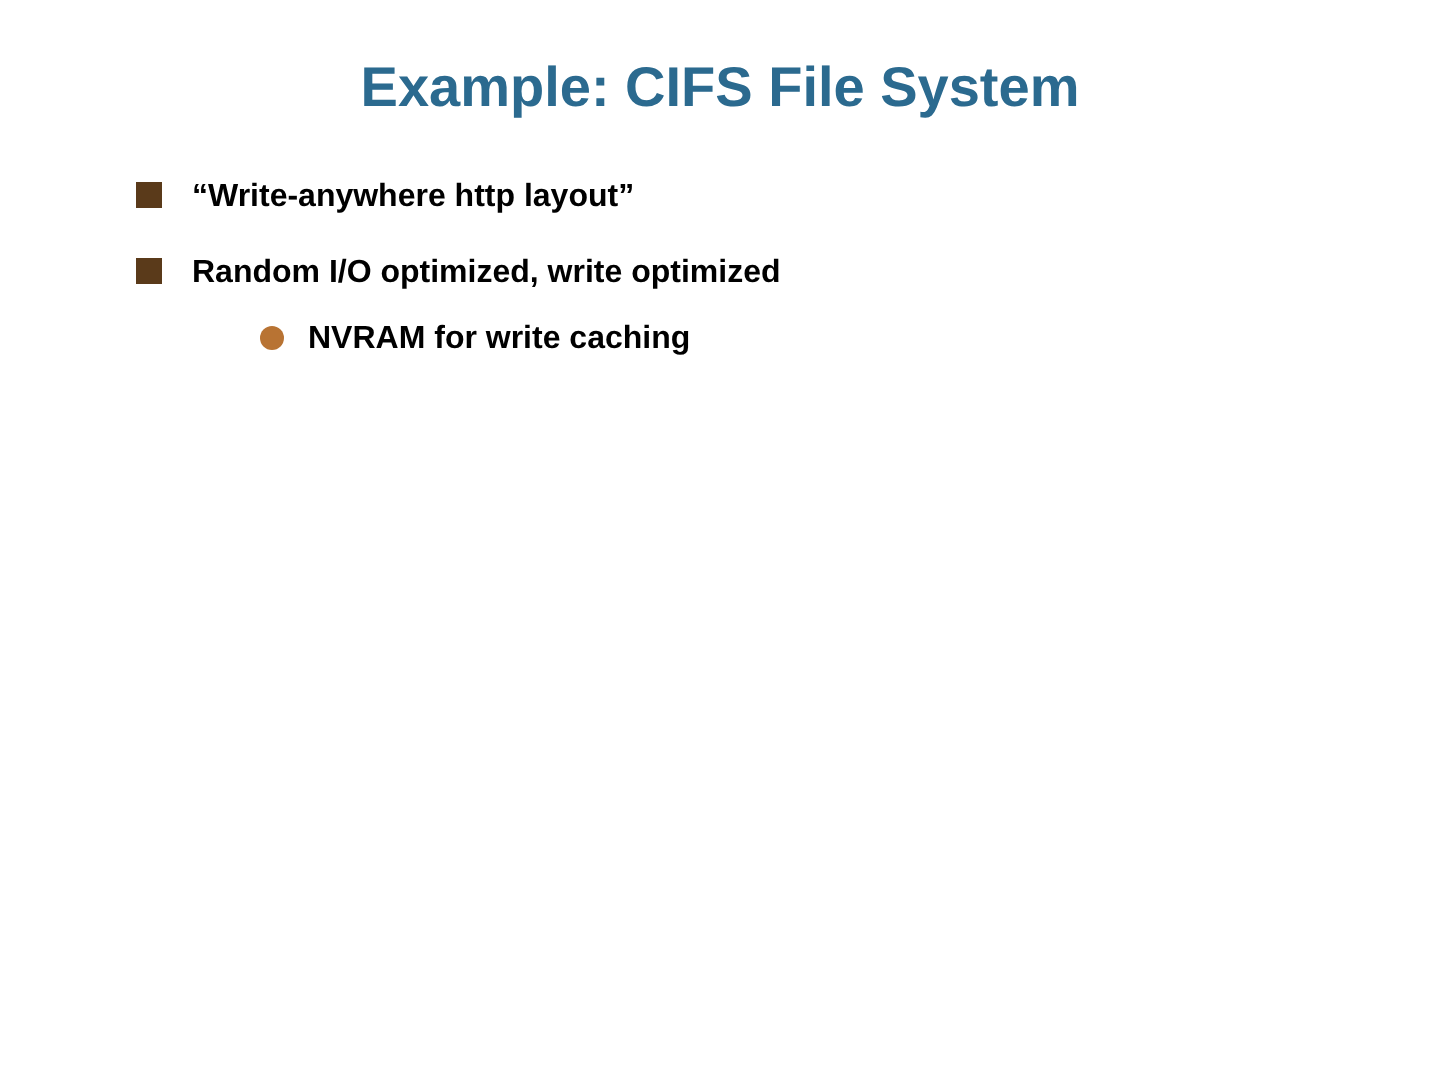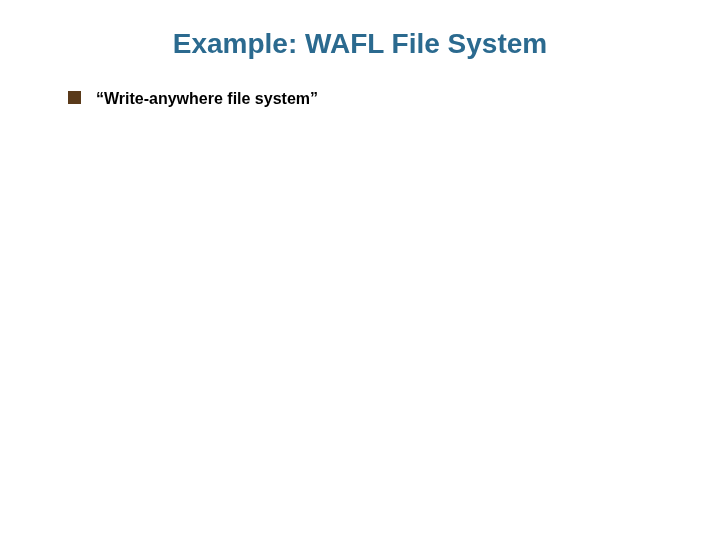--- a/index.html
+++ b/index.html
@@ -68,18 +68,24 @@
     width: 12px;
     height: 12px;
     border-radius: 50%;
     background: #b87333;
   }
 </style>
 </head>
 <body>
 
 <div class="slide">
-  <div class="title">Example: WAFL File System</div>
+  <div class="title">Example: CIFS File System</div>
 
   <ul class="top">
-    <li>“Write-anywhere file system”</li>
+    <li>“Write-anywhere http layout”</li>
+    <li>
+      <span>Random I/O optimized, write optimized</span>
+      <ul class="sub">
+        <li>NVRAM for write caching</li>
+      </ul>
+    </li>
   </ul>
 </div>
 
 </body></html>

